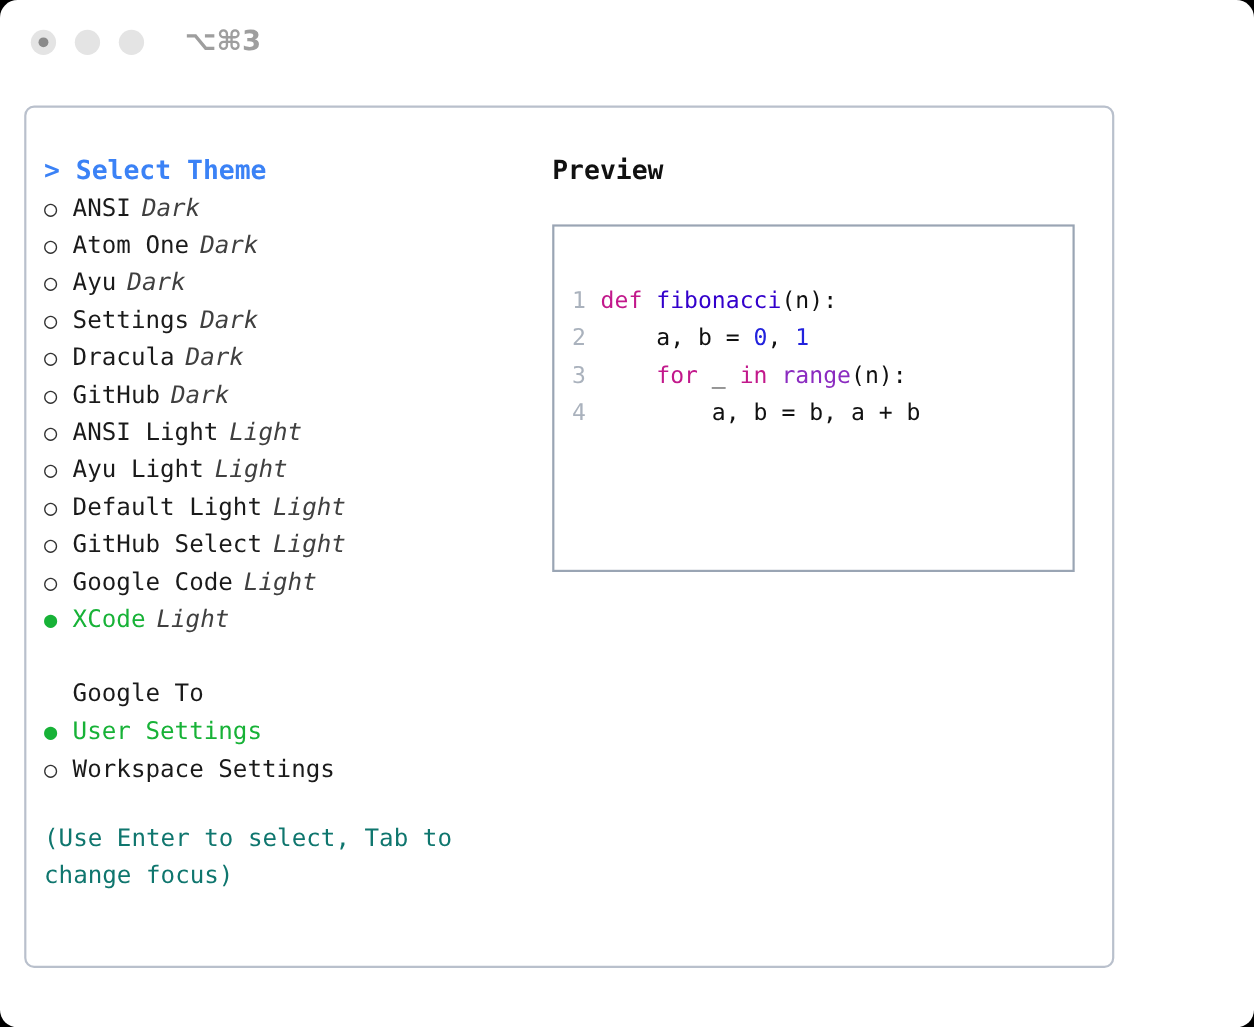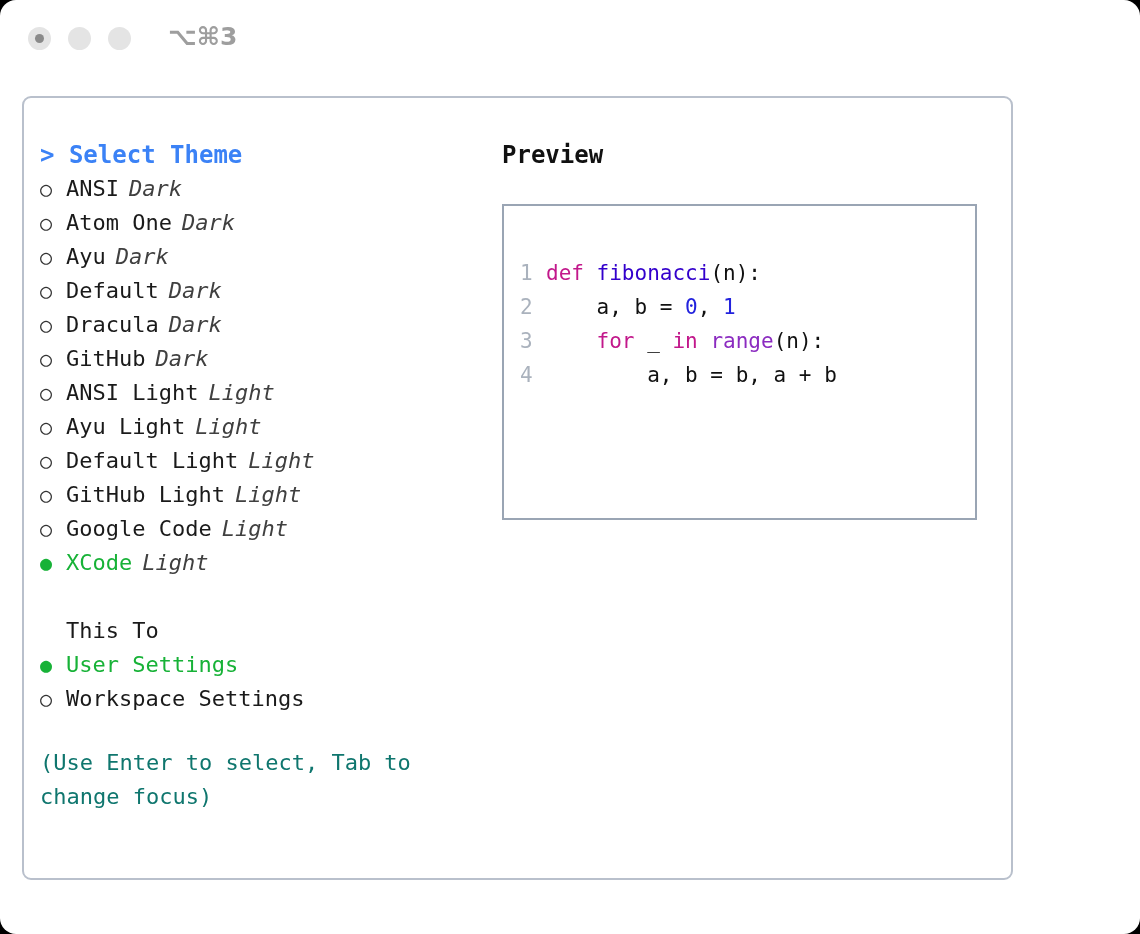--- a/index.html
+++ b/index.html
@@ -208,34 +208,34 @@
   <div class="panel">
 
     <div class="left-col">
 
       <div class="section-title">&gt; Select Theme</div>
 
       <div id="theme-list">
           <div class="opt-row"><span class="marker">○</span><span class="opt-label">ANSI</span><span class="opt-variant">Dark</span></div>
           <div class="opt-row"><span class="marker">○</span><span class="opt-label">Atom One</span><span class="opt-variant">Dark</span></div>
           <div class="opt-row"><span class="marker">○</span><span class="opt-label">Ayu</span><span class="opt-variant">Dark</span></div>
-          <div class="opt-row"><span class="marker">○</span><span class="opt-label">Default</span><span class="opt-variant">Dark</span></div>
+          <div class="opt-row"><span class="marker">○</span><span class="opt-label">Settings</span><span class="opt-variant">Dark</span></div>
           <div class="opt-row"><span class="marker">○</span><span class="opt-label">Dracula</span><span class="opt-variant">Dark</span></div>
           <div class="opt-row"><span class="marker">○</span><span class="opt-label">GitHub</span><span class="opt-variant">Dark</span></div>
           <div class="opt-row"><span class="marker">○</span><span class="opt-label">ANSI Light</span><span class="opt-variant">Light</span></div>
           <div class="opt-row"><span class="marker">○</span><span class="opt-label">Ayu Light</span><span class="opt-variant">Light</span></div>
           <div class="opt-row"><span class="marker">○</span><span class="opt-label">Default Light</span><span class="opt-variant">Light</span></div>
-          <div class="opt-row"><span class="marker">○</span><span class="opt-label">GitHub Light</span><span class="opt-variant">Light</span></div>
+          <div class="opt-row"><span class="marker">○</span><span class="opt-label">GitHub Select</span><span class="opt-variant">Light</span></div>
           <div class="opt-row"><span class="marker">○</span><span class="opt-label">Google Code</span><span class="opt-variant">Light</span></div>
           <div class="opt-row"><span class="marker sel">●</span><span class="opt-label sel">XCode</span><span class="opt-variant">Light</span></div>
         </div>
 
       <div class="spacer-34"></div>
 
-      <div class="apply-title">This To</div>
+      <div class="apply-title">Google To</div>
 
       <div id="apply-list">
           <div class="opt-row"><span class="marker sel">●</span><span class="opt-label sel">User Settings</span></div>
           <div class="opt-row"><span class="marker">○</span><span class="opt-label">Workspace Settings</span></div>
         </div>
 
       <div class="hint">(Use Enter to select, Tab to change focus)</div>
     </div>
 
     <div class="right-col">

